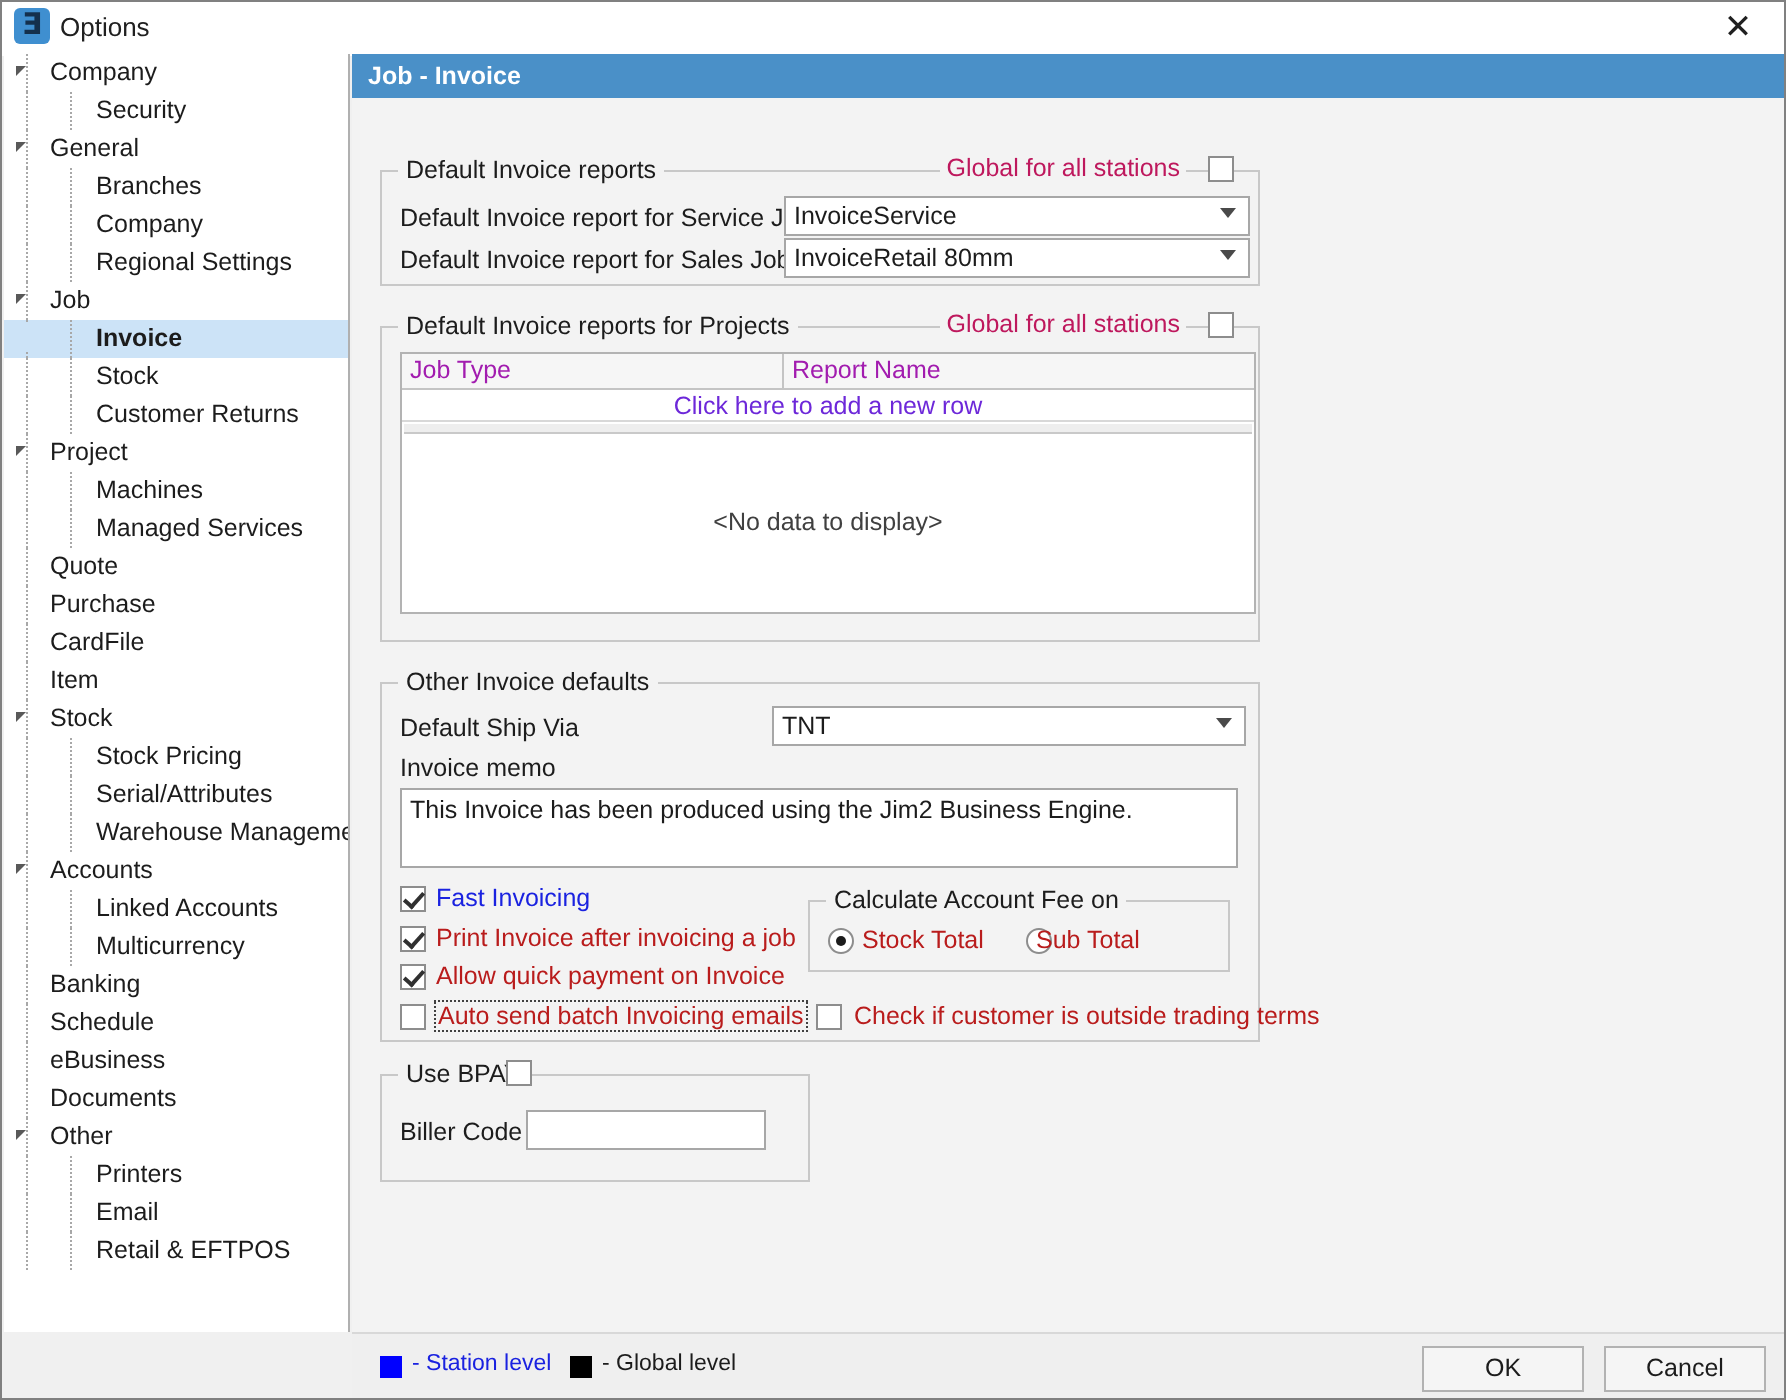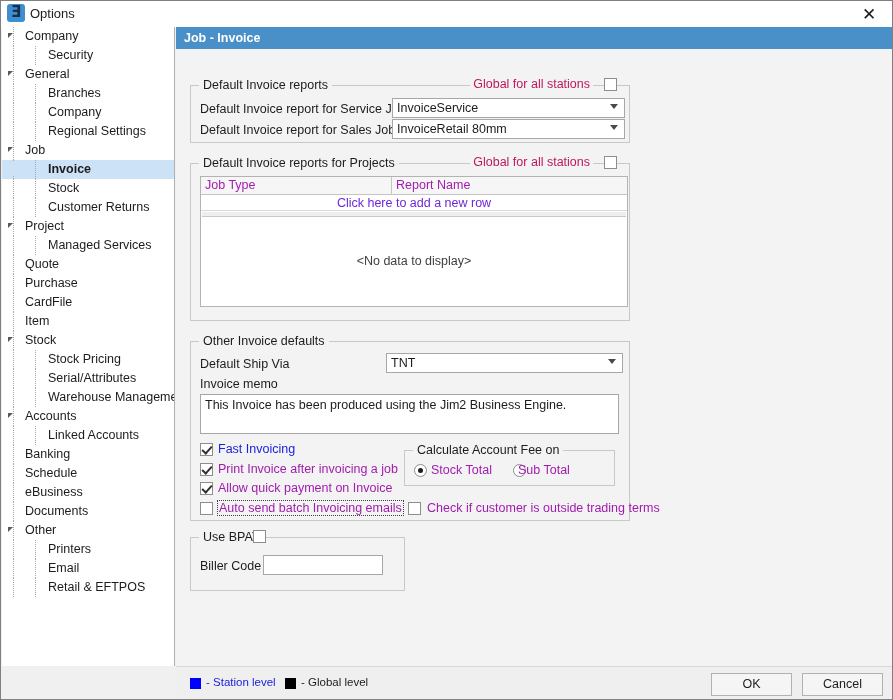--- a/index.html
+++ b/index.html
@@ -237,21 +237,21 @@
     left: 3px; top: 0px;
     width: 4px; height: 8px;
     border: solid #303030;
     border-width: 0 2px 2px 0;
     transform: rotate(42deg);
   }
   .cb-text {
     position: absolute;
     font-size: 12.5px;
     white-space: nowrap;
-    color: #a21caf;
+    color: #b91c1c;
   }
   .cb-text.blue { color: #1a22e0; }
   .cb-text.focus {
     outline: 1px dotted #404040;
     padding: 0 1px;
   }
 
   
   .rb {
     position: absolute;
@@ -415,31 +415,33 @@
       <div class="tree-node level1"><span class="label">Security</span></div>
       <div class="tree-node level0"><span class="expander"></span><span class="label">General</span></div>
       <div class="tree-node level1"><span class="label">Branches</span></div>
       <div class="tree-node level1"><span class="label">Company</span></div>
       <div class="tree-node level1"><span class="label">Regional Settings</span></div>
       <div class="tree-node level0"><span class="expander"></span><span class="label">Job</span></div>
       <div class="tree-node level1 selected"><span class="label">Invoice</span></div>
       <div class="tree-node level1"><span class="label">Stock</span></div>
       <div class="tree-node level1"><span class="label">Customer Returns</span></div>
       <div class="tree-node level0"><span class="expander"></span><span class="label">Project</span></div>
+      <div class="tree-node level1"><span class="label">Machines</span></div>
       <div class="tree-node level1"><span class="label">Managed Services</span></div>
       <div class="tree-node level0"><span class="label">Quote</span></div>
       <div class="tree-node level0"><span class="label">Purchase</span></div>
       <div class="tree-node level0"><span class="label">CardFile</span></div>
       <div class="tree-node level0"><span class="label">Item</span></div>
       <div class="tree-node level0"><span class="expander"></span><span class="label">Stock</span></div>
       <div class="tree-node level1"><span class="label">Stock Pricing</span></div>
       <div class="tree-node level1"><span class="label">Serial/Attributes</span></div>
       <div class="tree-node level1"><span class="label">Warehouse Management</span></div>
       <div class="tree-node level0"><span class="expander"></span><span class="label">Accounts</span></div>
       <div class="tree-node level1"><span class="label">Linked Accounts</span></div>
+      <div class="tree-node level1"><span class="label">Multicurrency</span></div>
       <div class="tree-node level0"><span class="label">Banking</span></div>
       <div class="tree-node level0"><span class="label">Schedule</span></div>
       <div class="tree-node level0"><span class="label">eBusiness</span></div>
       <div class="tree-node level0"><span class="label">Documents</span></div>
       <div class="tree-node level0"><span class="expander"></span><span class="label">Other</span></div>
       <div class="tree-node level1"><span class="label">Printers</span></div>
       <div class="tree-node level1"><span class="label">Email</span></div>
       <div class="tree-node level1"><span class="label">Retail &amp; EFTPOS</span></div>
     </div>
 

